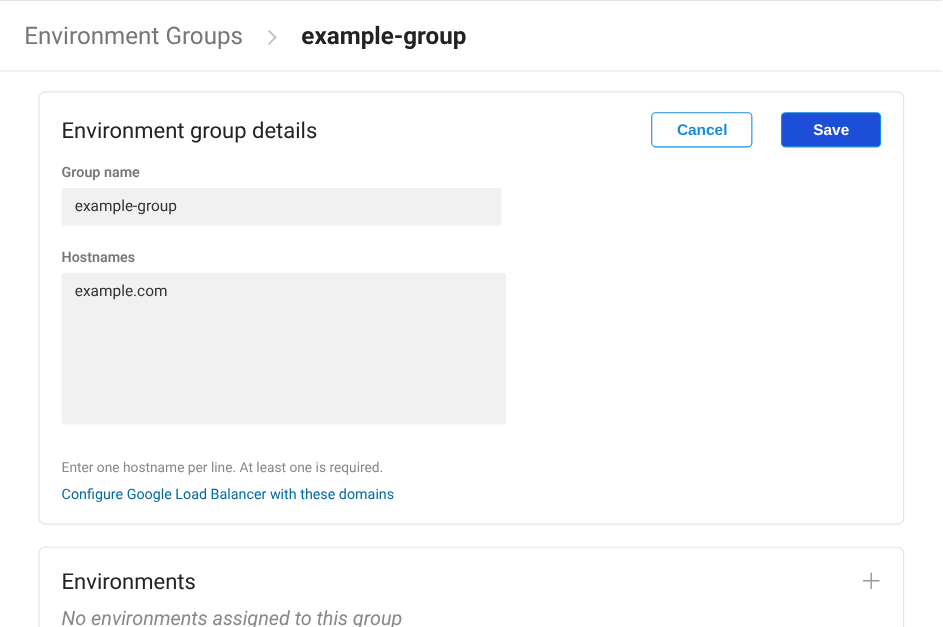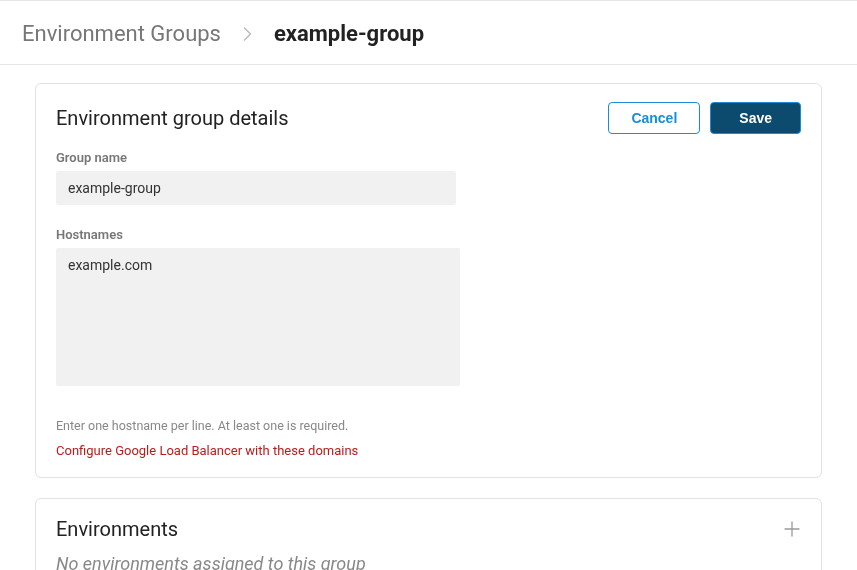--- a/index.html
+++ b/index.html
@@ -56,37 +56,37 @@
       justify-content: space-between;
       align-items: center;
     }
     .card-title {
       font-size: 20px;
       font-weight: 400;
       color: #222;
     }
     .button-row {
       display: flex;
-      gap: 10px;
+      gap: 26px;
     }
     .btn {
       font-size: 14px;
       font-weight: 600;
       padding: 7px 22px;
       border-radius: 4px;
       cursor: pointer;
       border: 1px solid transparent;
     }
     .btn-cancel {
       background: #fff;
       color: #1a8cd8;
       border: 1px solid #1a8cd8;
     }
     .btn-save {
-      background: #0c4a6e;
+      background: #1d4ed8;
       color: #fff;
       border: 1px solid #1a8cd8;
       padding: 7px 28px;
     }
     .card-body {
       padding: 6px 20px 18px 20px;
     }
     .field-label {
       font-size: 13px;
       font-weight: 600;
@@ -122,21 +122,21 @@
     .field-group:last-of-type {
       margin-bottom: 0;
     }
     .helper-text {
       font-size: 12.5px;
       color: #888;
       margin-top: 28px;
     }
     .link {
       font-size: 13px;
-      color: #b91c1c;
+      color: #0369a1;
       text-decoration: none;
       display: inline-block;
       margin-top: 10px;
       cursor: pointer;
     }
     .env-card-header {
       padding: 18px 20px 12px 20px;
       display: flex;
       justify-content: space-between;
       align-items: center;

